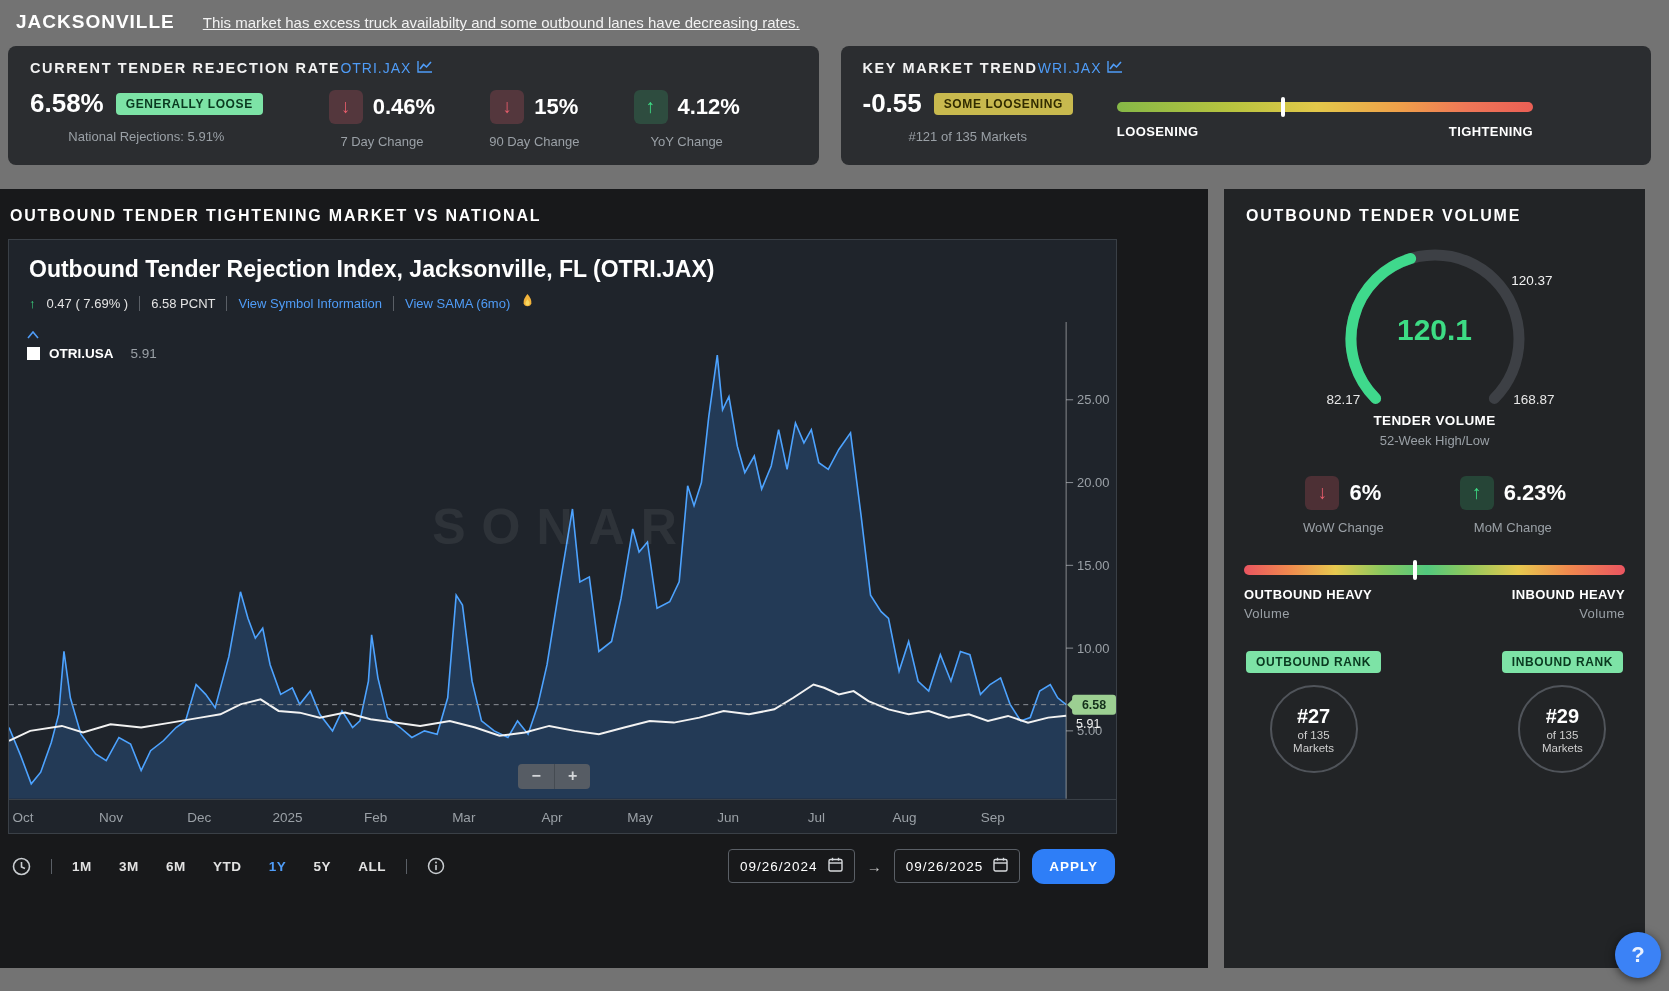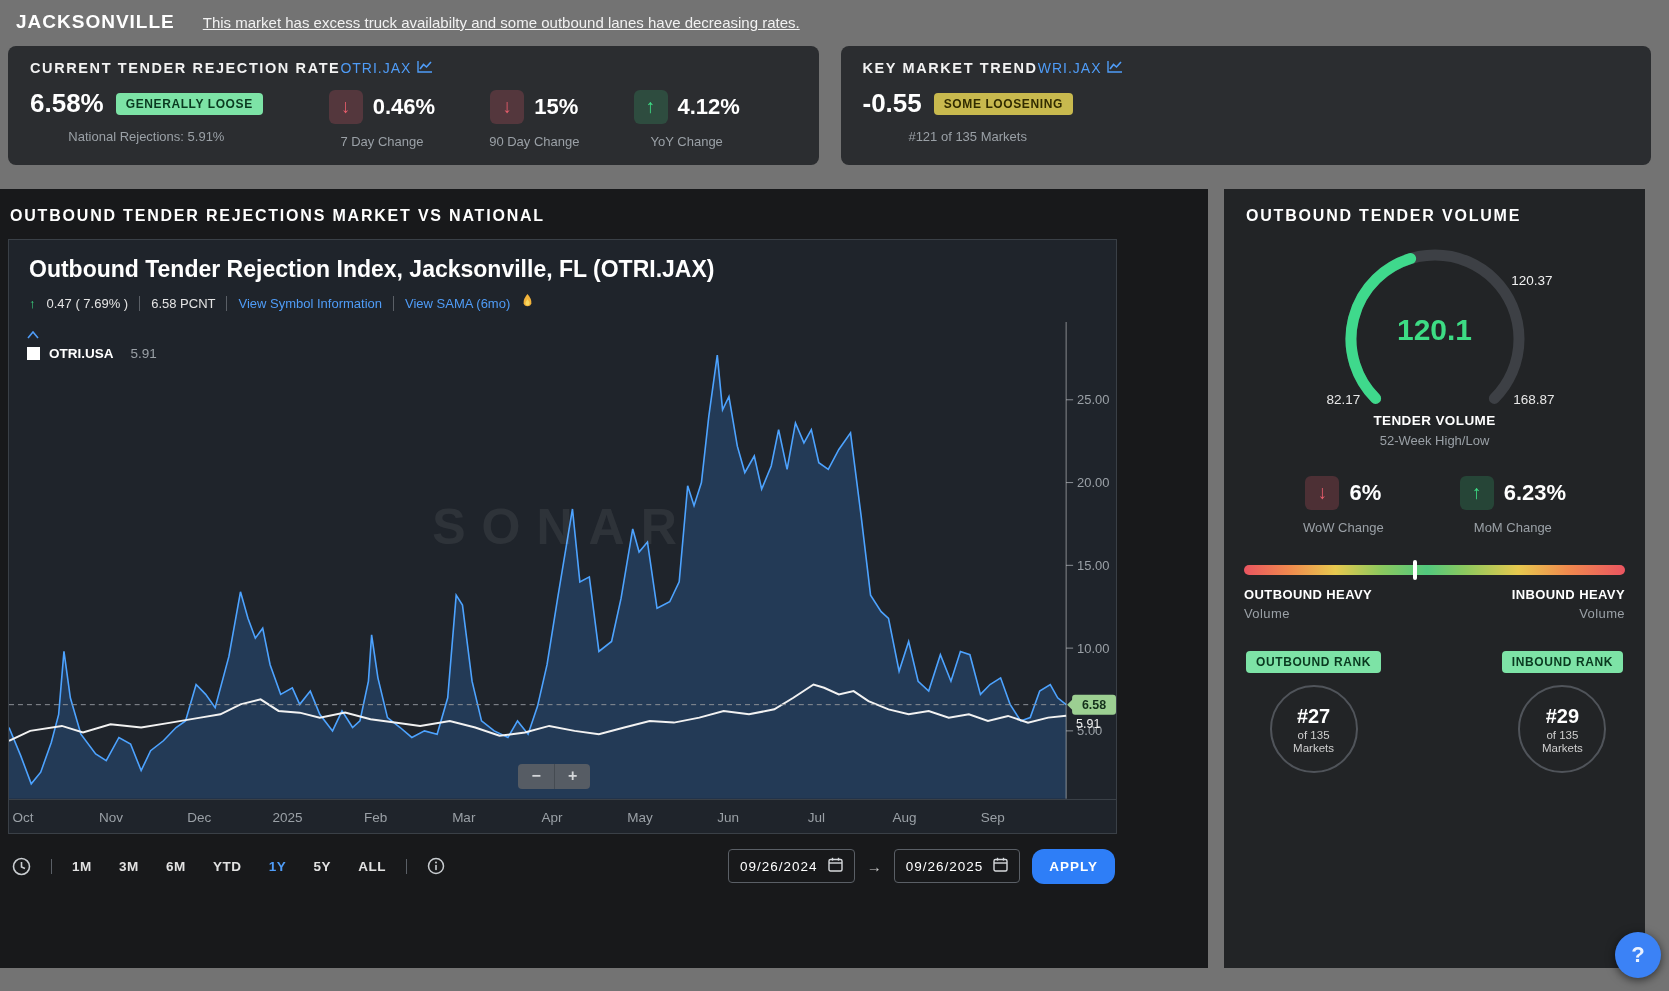--- a/index.html
+++ b/index.html
@@ -175,28 +175,37 @@
         </span>
       </div>
       <div class="card-content">
         <div class="big-block">
           <div class="big-row">
             <span class="big-value">-0.55</span>
             <span class="badge-yellow">SOME LOOSENING</span>
           </div>
           <div class="sub-gray">#121 of 135 Markets</div>
         </div>
+        <div class="trend-right">
+          <div class="gradient-bar trend-bar">
+            <div class="bar-marker" id="trend-marker" style="left: 40%;"></div>
+          </div>
+          <div class="bar-labels">
+            <span>LOOSENING</span>
+            <span>TIGHTENING</span>
+          </div>
+        </div>
       </div>
     </section>
   </div>
 
   <div class="main-row">
 
     <section class="left-panel">
-      <div class="section-heading">OUTBOUND TENDER REJECTIONS MARKET VS NATIONAL</div>
+      <div class="section-heading">OUTBOUND TENDER TIGHTENING MARKET VS NATIONAL</div>
 
       <div class="chart-card">
         <div class="chart-header">
           <div class="chart-title">Outbound Tender Rejection Index, Jacksonville, FL (OTRI.JAX)</div>
           <div class="chart-sub">
             <span class="green-arrow">↑</span>
             <span>0.47 ( 7.69% )</span>
             <span class="vsep"></span>
             <span>6.58 PCNT</span>
             <span class="vsep"></span>

